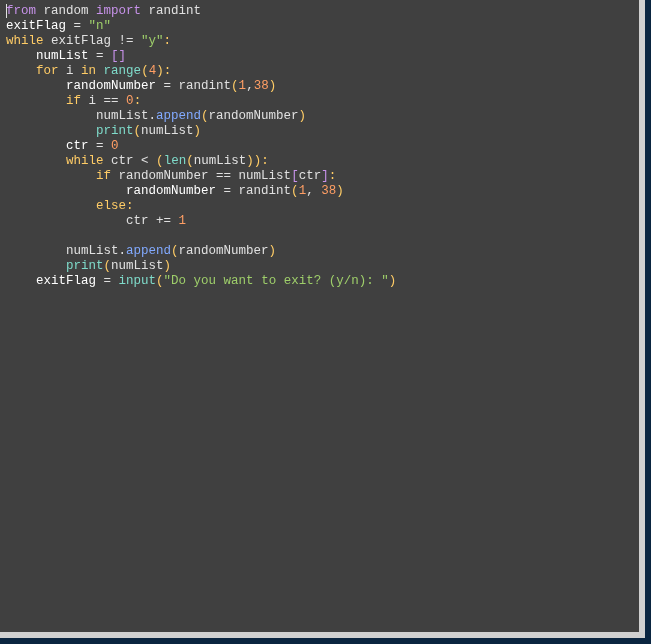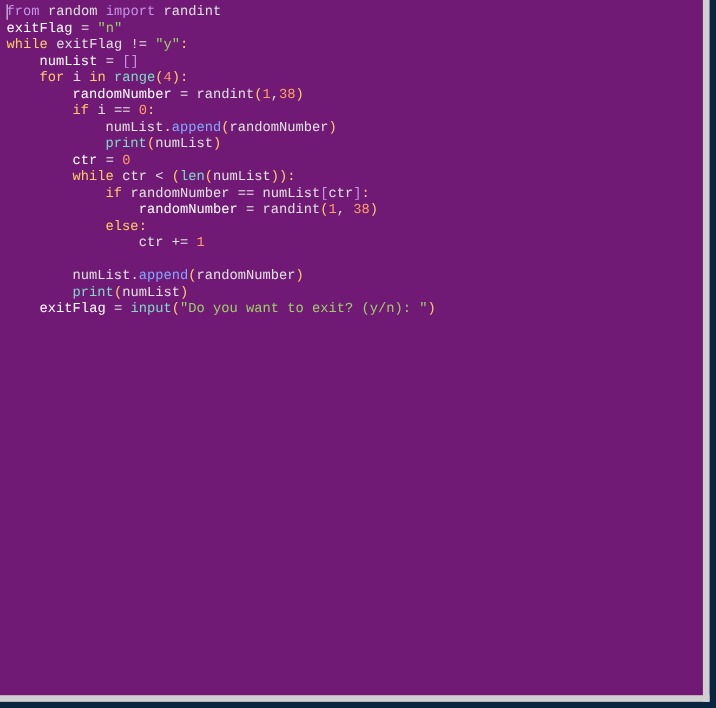--- a/index.html
+++ b/index.html
@@ -6,21 +6,21 @@
   body {
     background: #0a2540;
     width: 651px;
     height: 644px;
     overflow: hidden;
     font-family: Consolas, "Courier New", monospace;
     font-size: 12.5px;
     line-height: 15px;
   }
   .editor {
-    background: #701a75;
+    background: #404040;
     width: 645px;
     height: 638px;
     border-right: 6px solid #d0d0d0;
     border-bottom: 6px solid #d0d0d0;
     padding: 4px 6px;
     color: #e0e0e0;
     white-space: pre;
   }
   .cursor {
     display: inline-block;

